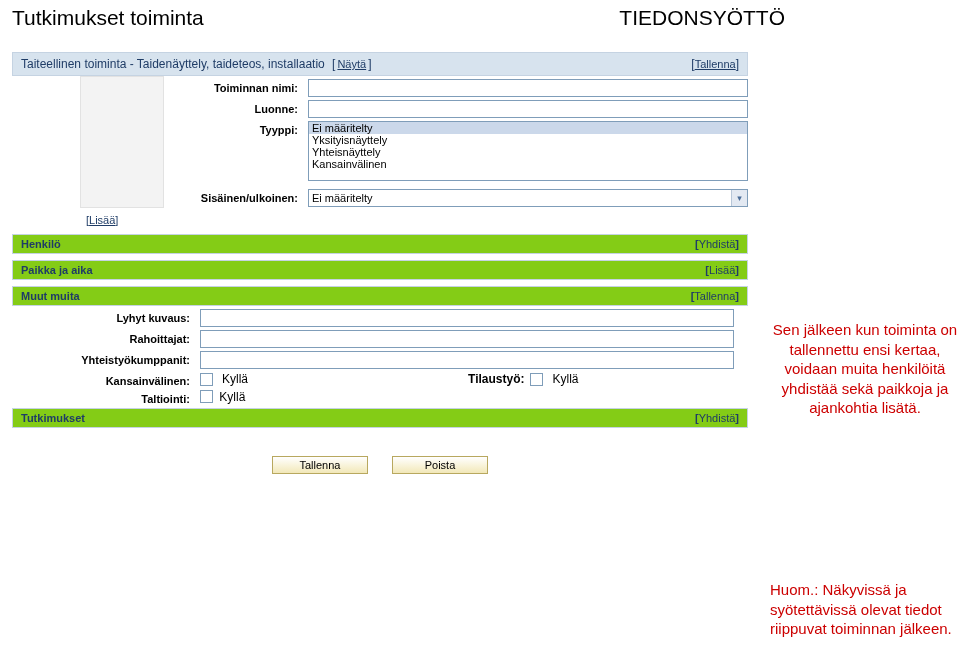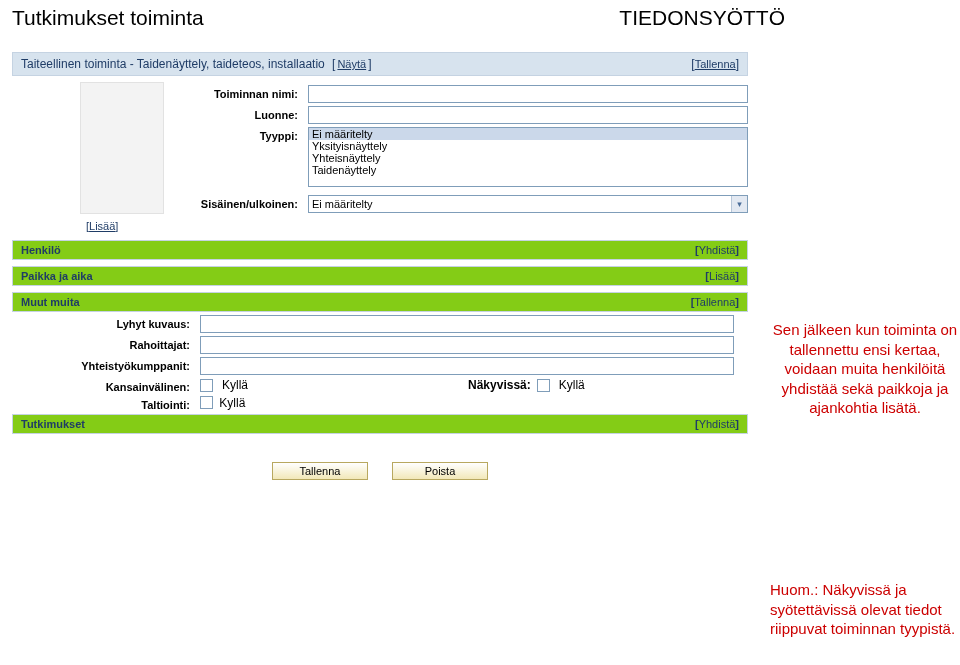--- a/index.html
+++ b/index.html
@@ -25,21 +25,20 @@
     width: 736px;
   }
   .section-bar {
     background: #d7e3ee;
     color: #1f3c66;
     font-size: 12px;
     padding: 4px 8px;
     display: flex;
     justify-content: space-between;
     align-items: center;
-    margin-bottom: 6px;
     border: 1px solid #c5d3e2;
   }
   .section-bar .link, .inline-link {
     color: #1f3c66;
     text-decoration: underline;
     cursor: pointer;
     font-size: 11px;
   }
   .section-bar .left-links { display:flex; gap:2px; align-items:center;}
   .row {
@@ -175,21 +174,21 @@
         <div class="control"><input class="text-input" value="" style=""></div>
       </div>
       <div class="row">
         <div class="label" style="width:120px">Tyyppi:</div>
         <div class="control">
           <div class="listbox">
             <div class="listbox-inner">
               <div class="selected">Ei määritelty</div>
               <div>Yksityisnäyttely</div>
               <div>Yhteisnäyttely</div>
-              <div>Taidenäyttely</div>
+              <div>Kansainvälinen</div>
             </div>
           </div>
         </div>
       </div>
       <div class="row" style="margin-top:8px">
         <div class="label" style="width:120px">Sisäinen/ulkoinen:</div>
         <div class="control">
           <div class="select-box">
             <span>Ei määritelty</span>
             <span class="select-arrow"></span>
@@ -232,21 +231,21 @@
   </div>
   <div class="row">
     <div class="label">Kansainvälinen:</div>
     <div class="control checkbox-row">
       <div class="half-col">
         <span class="chk"></span>
         <span>Kyllä</span>
       </div>
       <div style="width:160px"></div>
       <div class="half-col">
-        <span style="font-weight:bold">Näkyvissä:</span>
+        <span style="font-weight:bold">Tilaustyö:</span>
         <span class="chk"></span>
         <span>Kyllä</span>
       </div>
     </div>
   </div>
   <div class="row">
     <div class="label">Taltiointi:</div>
     <div class="control">
       <span class="chk"></span>
       <span>Kyllä</span>
@@ -259,13 +258,13 @@
   </div>
 
   <div class="btn-bar" style="margin-top:28px">
     <div class="btn">Tallenna</div>
     <div class="btn">Poista</div>
   </div>
 
 </div>
 
 <div class="annot annot1">Sen jälkeen kun toiminta on tallennettu ensi kertaa, voidaan muita henkilöitä yhdistää sekä paikkoja ja ajankohtia lisätä.</div>
-<div class="annot annot2">Huom.: Näkyvissä ja syötettävissä olevat tiedot riippuvat toiminnan tyypistä.</div>
+<div class="annot annot2">Huom.: Näkyvissä ja syötettävissä olevat tiedot riippuvat toiminnan jälkeen.</div>
 
 </body></html>

